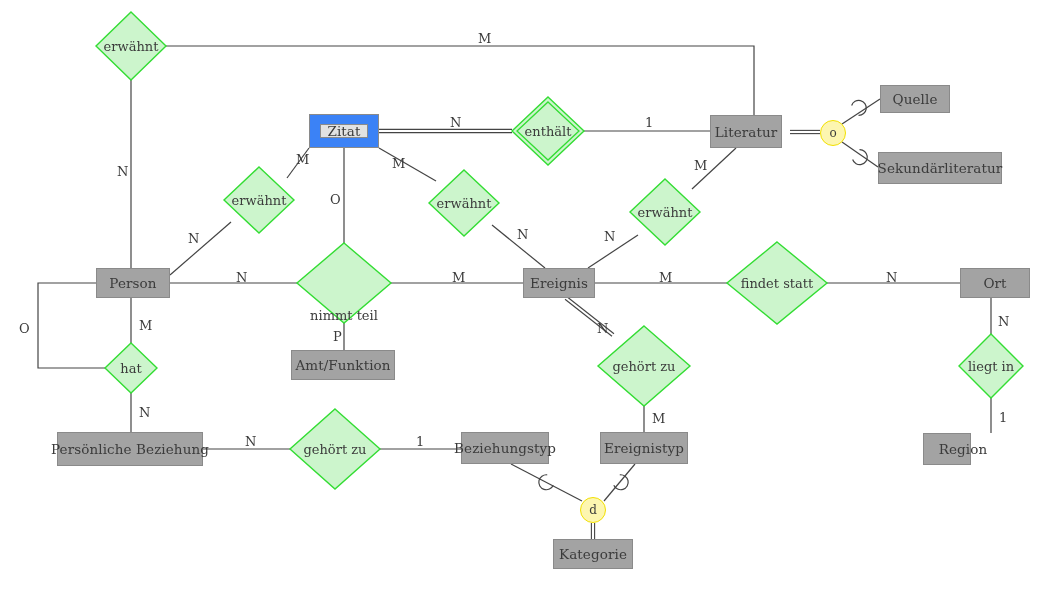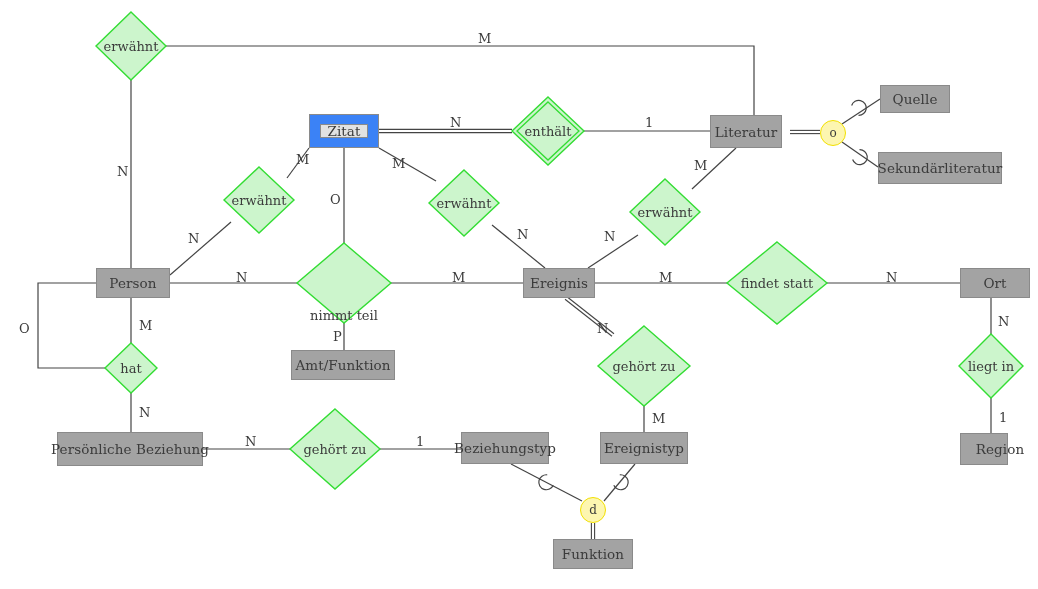--- a/index.html
+++ b/index.html
@@ -220,37 +220,37 @@
       </div>
       <div class="entity" style="left: 878px; top: 152px; width: 124px; height: 32px;">
         <span>Sekundärliteratur</span>
       </div>
       <div class="entity" style="left: 523px; top: 268px; width: 72px; height: 30px;">
         <span>Ereignis</span>
       </div>
       <div class="entity" style="left: 960px; top: 268px; width: 70px; height: 30px;">
         <span>Ort</span>
       </div>
-      <div class="entity" style="left: 960px; top: 433px; width: 48px; height: 32px; padding-left: 32px;">
+      <div class="entity" style="left: 923px; top: 433px; width: 48px; height: 32px; padding-left: 32px;">
         <span>Region</span>
       </div>
       <div class="entity" style="left: 291px; top: 350px; width: 104px; height: 30px;">
         <span>Amt/Funktion</span>
       </div>
       <div class="entity" style="left: 57px; top: 432px; width: 146px; height: 34px;">
         <span>Persönliche Beziehung</span>
       </div>
       <div class="entity" style="left: 461px; top: 432px; width: 88px; height: 32px;">
         <span>Beziehungstyp</span>
       </div>
       <div class="entity" style="left: 600px; top: 432px; width: 88px; height: 32px;">
         <span>Ereignistyp</span>
       </div>
       <div class="entity" style="left: 553px; top: 539px; width: 80px; height: 30px;">
-        <span>Funktion</span>
+        <span>Kategorie</span>
       </div>
       <div class="circle-node" style="left: 820px; top: 120px; width: 26px; height: 26px;">
         <span>o</span>
       </div>
       <div class="circle-node" style="left: 580px; top: 497px; width: 26px; height: 26px;">
         <span>d</span>
       </div>
       <div class="card" style="left: 478px; top: 31px;">M</div>
       <div class="card" style="left: 117px; top: 164px;">N</div>
       <div class="card" style="left: 450px; top: 115px;">N</div>

